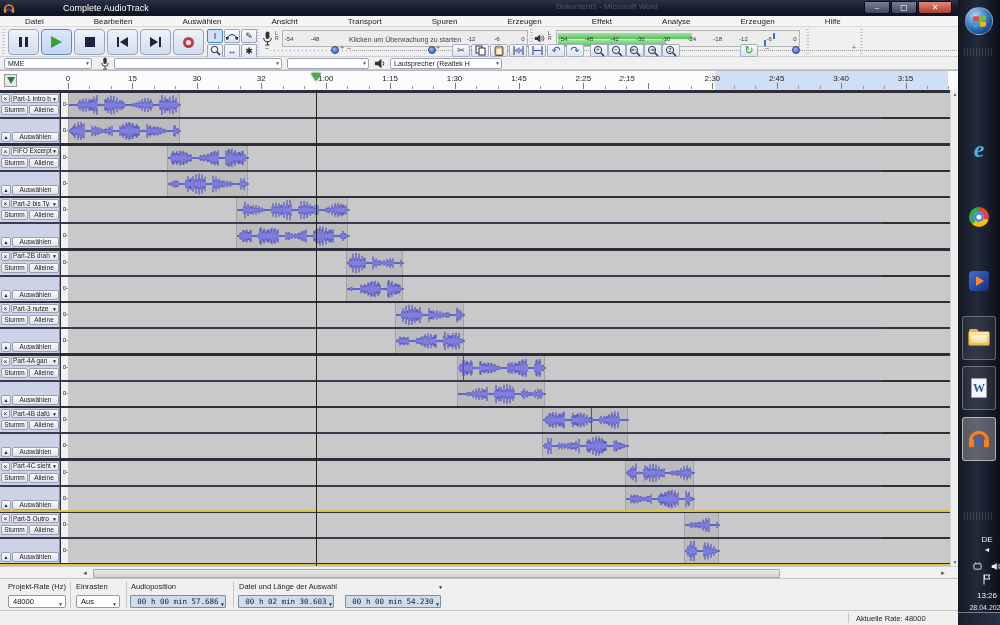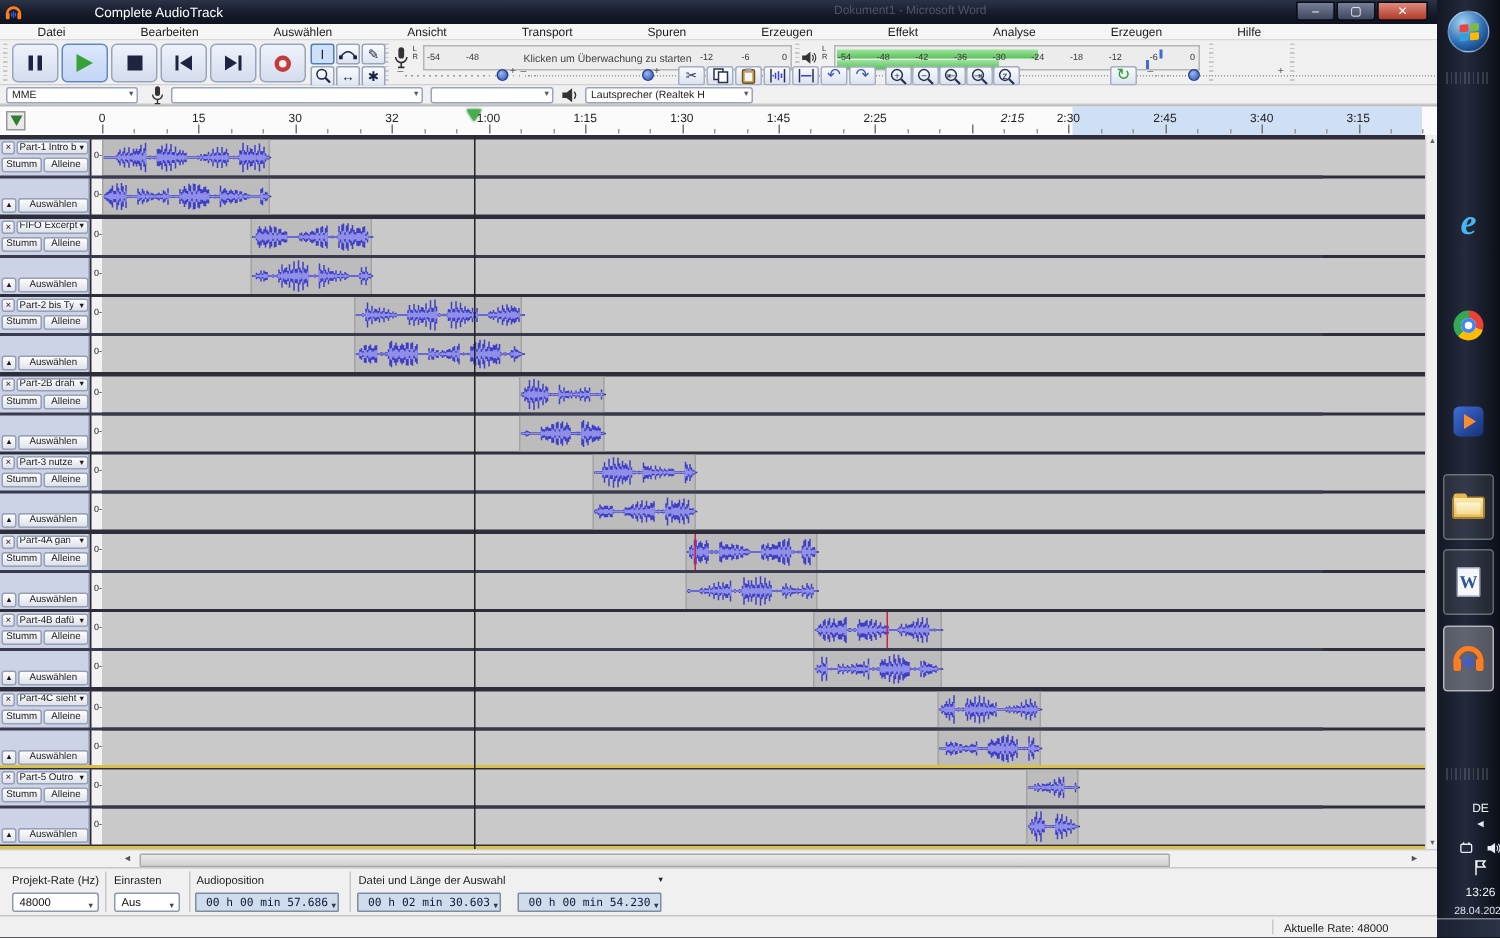--- a/index.html
+++ b/index.html
@@ -385,21 +385,21 @@
         <span class="tlab" style="left: 309.7px;">1:00</span>
         <div class="tick" style="left: 325.7px; height: 6px;"></div>
         <span class="tlab" style="left: 374.125px;">1:15</span>
         <div class="tick" style="left: 390.125px; height: 6px;"></div>
         <span class="tlab" style="left: 438.55px;">1:30</span>
         <div class="tick" style="left: 454.55px; height: 6px;"></div>
         <span class="tlab" style="left: 502.975px;">1:45</span>
         <div class="tick" style="left: 518.975px; height: 6px;"></div>
         <span class="tlab" style="left: 567.4px;">2:25</span>
         <div class="tick" style="left: 583.4px; height: 6px;"></div>
-        <span class="tlab" style="left: 659px; font-style: italic;">2:15</span>
+        <span class="tlab" style="left: 611px; font-style: italic;">2:15</span>
         <div class="tick" style="left: 647.825px; height: 6px;"></div>
         <span class="tlab" style="left: 696.25px;">2:30</span>
         <div class="tick" style="left: 712.25px; height: 6px;"></div>
         <span class="tlab" style="left: 760.675px;">2:45</span>
         <div class="tick" style="left: 776.675px; height: 6px;"></div>
         <span class="tlab" style="left: 825.1px;">3:40</span>
         <div class="tick" style="left: 841.1px; height: 6px;"></div>
         <span class="tlab" style="left: 889.525px;">3:15</span>
         <div class="tick" style="left: 905.525px; height: 6px;"></div>
         <span class="tlab" style="left: 953.95px;">3:30</span>

